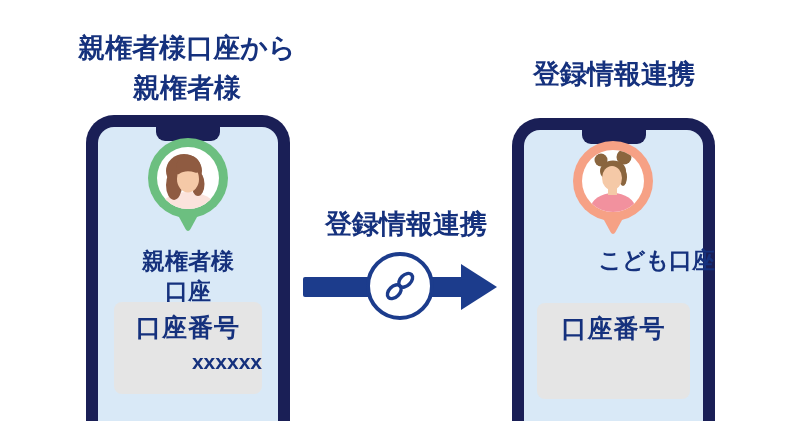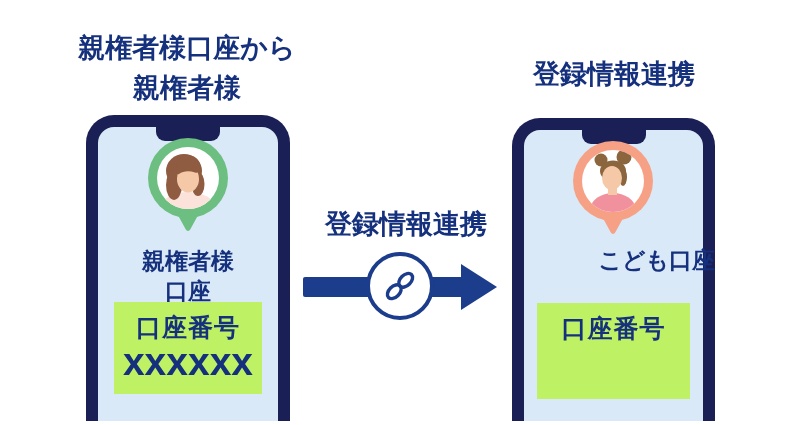--- a/index.html
+++ b/index.html
@@ -22,25 +22,25 @@
   .pin{position:absolute;top:23px;width:90px;height:96px;}
   .pin-left{left:57px;}
   .pin-right{left:56px;}
 
   
   .account-label{position:absolute;width:100%;text-align:center;color:#15317d;font-weight:700;font-size:23px;line-height:30px;}
   .account-label-left{top:131px;}
   .account-label-right{top:127px;text-align:right;}
 
   
-  .card{position:absolute;background:#bef264;border-radius:0;text-align:center;padding-top:10px;box-sizing:border-box;}
+  .card{position:absolute;background:#e5e5e5;border-radius:8px;text-align:center;padding-top:10px;box-sizing:border-box;}
   .card-left{left:28px;top:187px;width:148px;height:92px;}
   .card-right{left:25px;top:185px;width:153px;height:96px;}
   .card-label{color:#15317d;font-weight:700;font-size:25px;line-height:30px;letter-spacing:1px;}
-  .card-number{color:#15317d;font-weight:700;font-size:39px;line-height:34px;margin-top:3px;}
+  .card-number{color:#15317d;font-weight:700;font-size:21px;line-height:34px;margin-top:3px;text-align:right;}
 
   
   .link-label{position:absolute;left:320px;top:208px;width:172px;text-align:center;color:#15317d;font-weight:700;font-size:27px;line-height:32px;}
   .arrow-shaft{position:absolute;left:303px;top:277px;width:160px;height:20px;background:#1c3c8c;border-radius:2px;}
   .arrow-head{position:absolute;left:461px;top:264px;width:0;height:0;border-top:23px solid transparent;border-bottom:23px solid transparent;border-left:36px solid #1c3c8c;}
   .link-circle{position:absolute;left:366px;top:252px;width:60px;height:60px;background:#ffffff;border:4px solid #1c3c8c;border-radius:50%;display:flex;align-items:center;justify-content:center;}
 </style>
 </head>
 <body>
 

